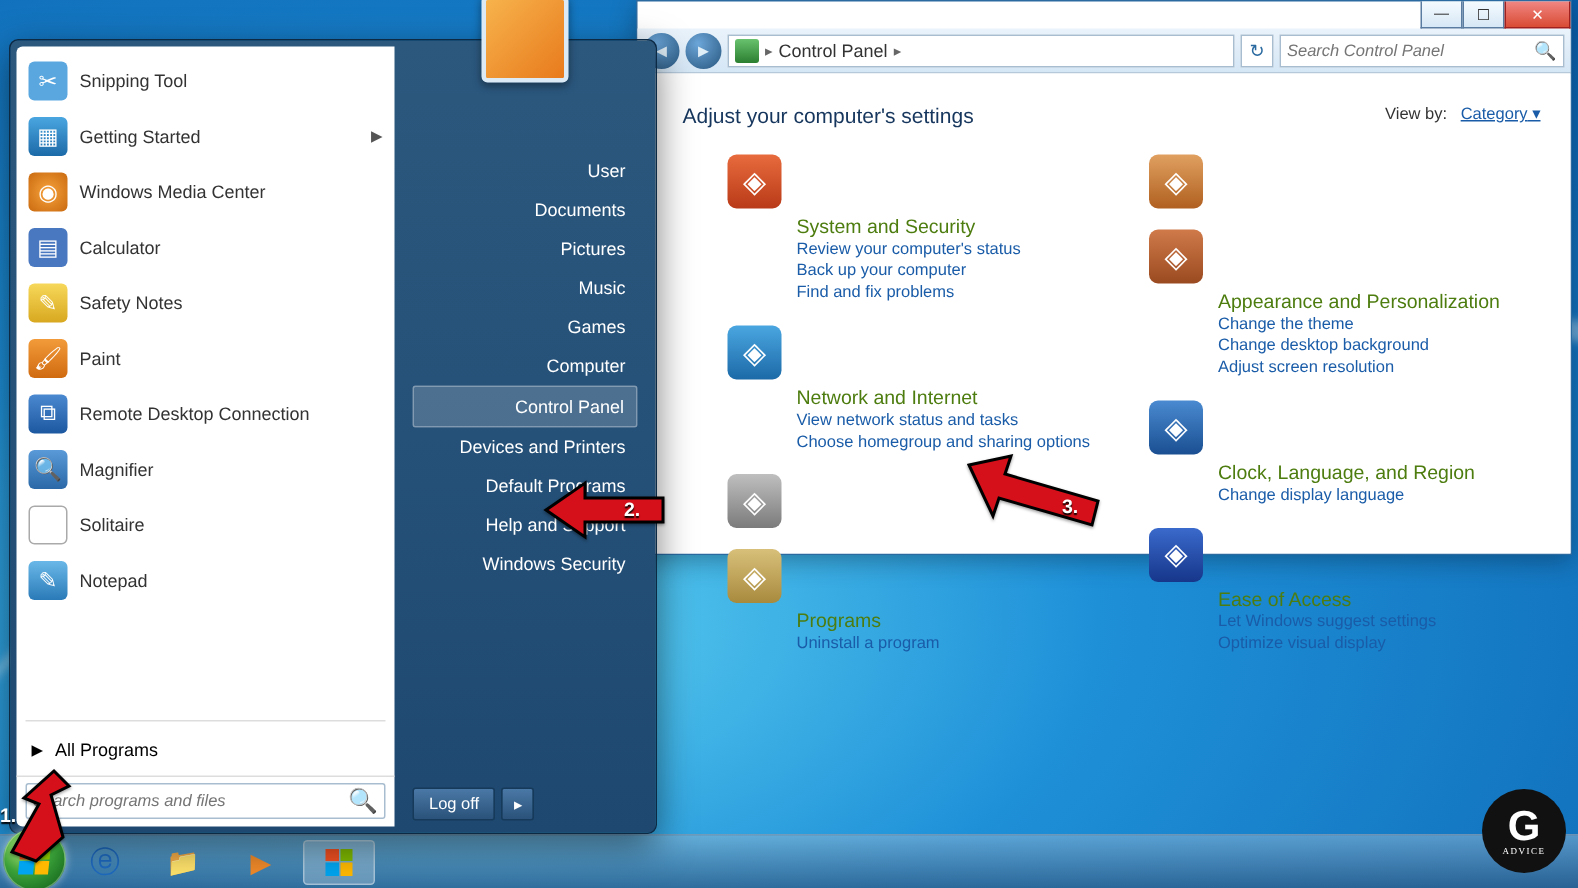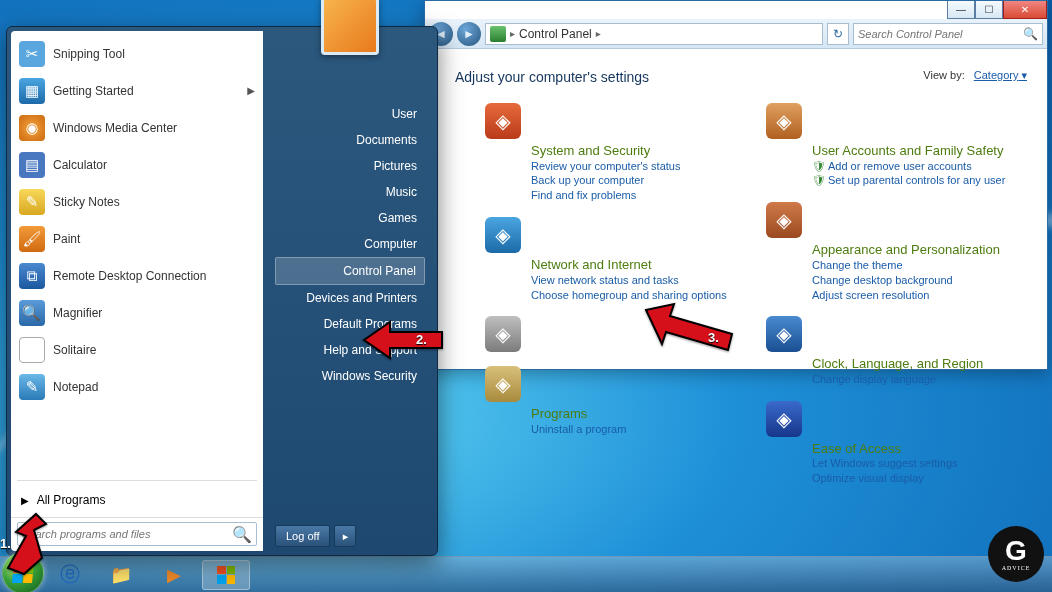--- a/index.html
+++ b/index.html
@@ -131,25 +131,20 @@
             <div class="cp-ico i4">◈</div>
             <div class="cp-txt">
               <a class="cp-name">Programs</a>
               <a class="cp-link">Uninstall a program</a>
             </div>
           </div>
         </div>
       <div class="cp-col" id="cp-right">
           <div class="cp-item">
             <div class="cp-ico i5">◈</div>
-            <div class="cp-txt">
-              <a class="cp-name">User Accounts and Family Safety</a>
-              <a class="cp-link"><span class="sub-ico">🛡</span>Add or remove user accounts</a>
-              <a class="cp-link"><span class="sub-ico">🛡</span>Set up parental controls for any user</a>
-            </div>
           </div>
           <div class="cp-item">
             <div class="cp-ico i6">◈</div>
             <div class="cp-txt">
               <a class="cp-name">Appearance and Personalization</a>
               <a class="cp-link">Change the theme</a>
               <a class="cp-link">Change desktop background</a>
               <a class="cp-link">Adjust screen resolution</a>
             </div>
           </div>
@@ -188,21 +183,21 @@
         <div class="sm-row">
           <div class="sm-ico a3">◉</div>
           <span>Windows Media Center</span>
         </div>
         <div class="sm-row">
           <div class="sm-ico a4">▤</div>
           <span>Calculator</span>
         </div>
         <div class="sm-row">
           <div class="sm-ico a5">✎</div>
-          <span>Sticky Notes</span>
+          <span>Safety Notes</span>
         </div>
         <div class="sm-row">
           <div class="sm-ico a6">🖌</div>
           <span>Paint</span>
         </div>
         <div class="sm-row">
           <div class="sm-ico a7">⧉</div>
           <span>Remote Desktop Connection</span>
         </div>
         <div class="sm-row">

